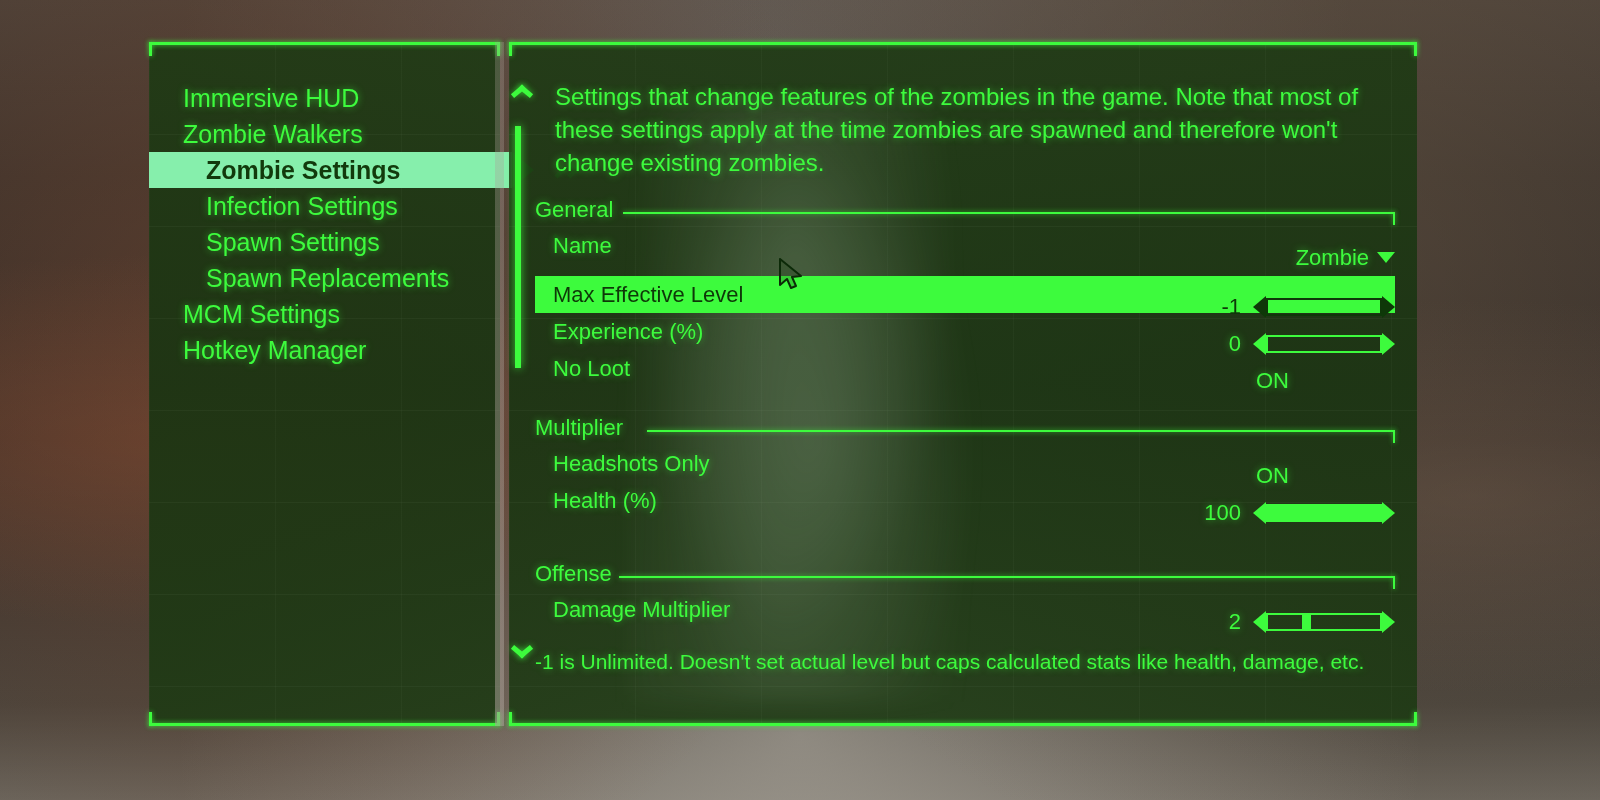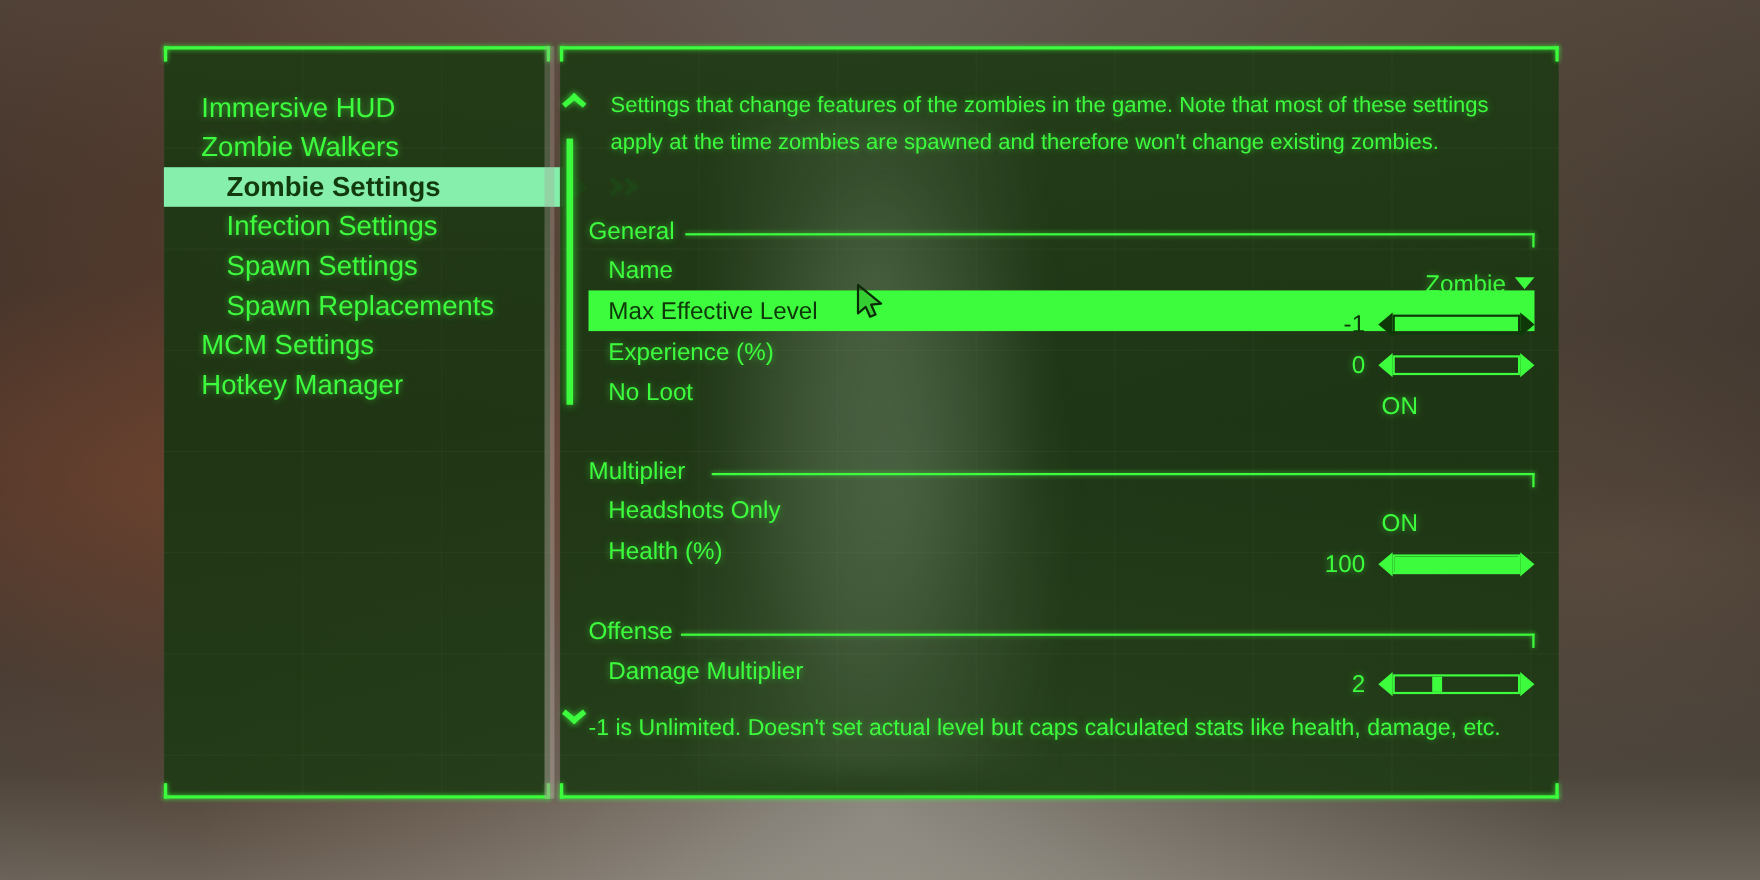--- a/index.html
+++ b/index.html
@@ -89,21 +89,21 @@
   .cv:before, .cv:after {
     content:""; position:absolute; left:0; width:13px; height:4px;
     background:#2ecb2e; box-shadow:0 0 5px rgba(61,251,61,0.55);
   }
   .cv:before { top:5px;  transform:rotate(45deg);  transform-origin:left center; }
   .cv:after  { top:19px; transform:rotate(-45deg); transform-origin:left center; }
 
   
   #ctext {
     position:absolute; left:46px; top:38px; width:818px;
-    font-size:20px; line-height:33px; color:#3dfb3d;
+    font-size:24px; line-height:33px; color:#3dfb3d;
     text-shadow:0 0 7px rgba(61,251,61,0.55);
   }
 
   .section { position:absolute; left:26px; right:22px; }
   .sec-head { position:relative; height:30px; }
   .sec-head .lbl {
     position:absolute; left:0; top:0;
     font-size:22px; color:#3dfb3d; text-shadow:0 0 7px rgba(61,251,61,0.55);
     padding-right:12px;
   }
@@ -120,21 +120,21 @@
   .row .name {
     position:absolute; left:18px; top:0; height:37px; line-height:37px;
     font-size:22px; color:#3dfb3d; text-shadow:0 0 7px rgba(61,251,61,0.55);
     white-space:nowrap;
   }
   .row .val {
     position:absolute; right:0; top:12px; height:37px; line-height:37px;
     font-size:22px; color:#3dfb3d; text-shadow:0 0 7px rgba(61,251,61,0.55);
     display:flex; align-items:center; gap:6px;
   }
-  .row.highlight { background:#3dfb3d; }
+  .row.highlight { background:#3dfb3d;margin-top:12px; }
   .row.highlight .name { color:#0e3808; text-shadow:none; }
   .row.highlight .val  { color:#0e3808; text-shadow:none; }
 
   .caret { width:0;height:0; border-left:9px solid transparent; border-right:9px solid transparent;
            border-top:11px solid #3dfb3d; margin-left:2px; }
 
   
   .slider { display:flex; align-items:center; height:22px; margin-left:6px; }
   .sl-arrow { width:0;height:0; }
   .sl-left  { border-top:11px solid transparent; border-bottom:11px solid transparent; border-right:13px solid #3dfb3d; }

